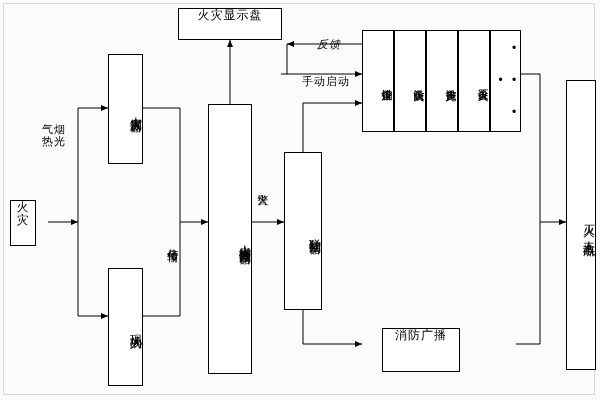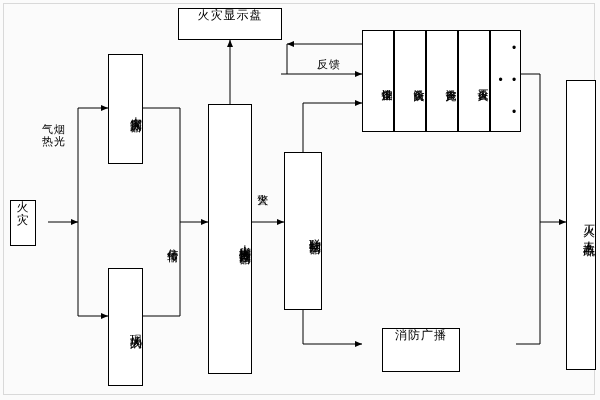--- a/index.html
+++ b/index.html
@@ -165,19 +165,22 @@
   </div>
 
   <div class="label vlabel" style="left:166px;top:205px;height:74px;">
     <span>信号传输</span>
   </div>
 
   <div class="label vlabel" style="left:256px;top:168px;height:36px;">
     <span>火警</span>
   </div>
 
-  <div class="label" style="left:305px;top:45px;width:48px;">
+  <div class="label" style="left:305px;top:25px;width:48px;font-style:italic;">
     <span>反馈</span>
   </div>
 
+  <div class="label" style="left:295px;top:62px;width:62px;">
+    <span>手动启动</span>
+  </div>
 
 
 </div>
 
 </body></html>

